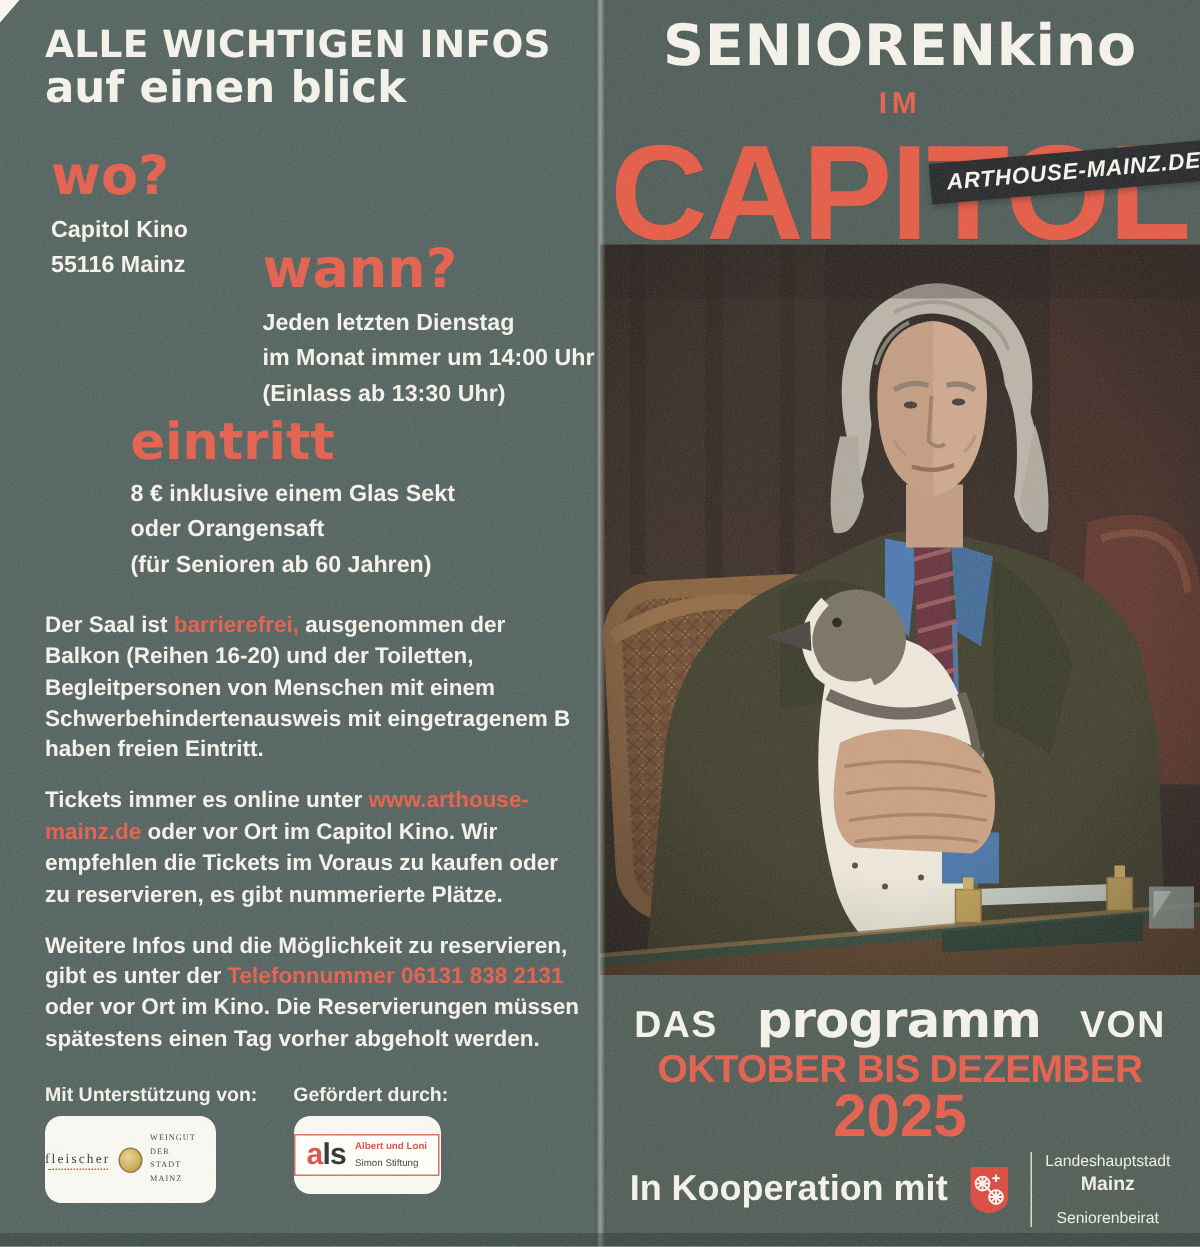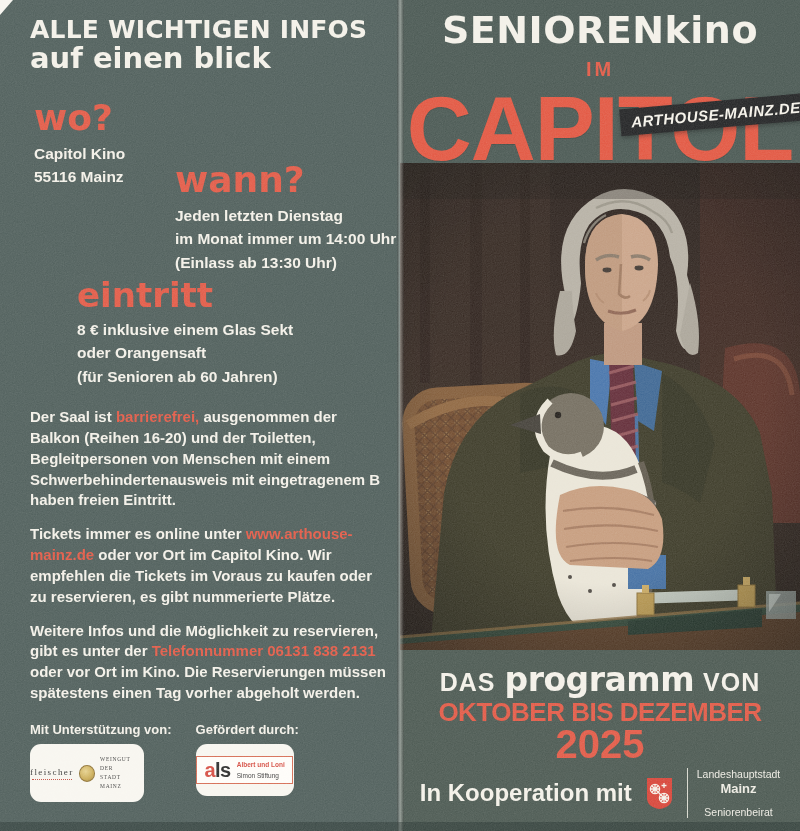--- a/index.html
+++ b/index.html
@@ -11,21 +11,21 @@
   .lp-heading { position:absolute; left:30px; top:16px; color:#f3f0e8; }
   .lp-heading .h1 { font-family:"DejaVu Sans", sans-serif; font-weight:bold; font-size:25px; letter-spacing:0.2px; line-height:1.08; }
   .lp-heading .h2 { font-family:"DejaVu Sans", sans-serif; font-weight:bold; font-size:29px; line-height:1.05; }
 
   .accent { color:#e1523e; }
   .sec-title { font-family:"DejaVu Sans", sans-serif; font-weight:bold; font-size:36px; color:#e1523e; line-height:1; margin-bottom:6px; }
   .sec-lines { font-size:15.5px; font-weight:bold; color:#f3f0e8; line-height:1.5; }
 
   .wo-block { position:absolute; left:34px; top:100px; }
   .wann-block { position:absolute; left:175px; top:162px; }
-  .eintritt-block { position:absolute; left:77px; top:278px; }
+  .eintritt-block { position:absolute; left:87px; top:278px; }
   .eintritt-block .sec-title { font-size:34px; }
 
   .paras { position:absolute; left:30px; top:407px; width:356px; }
   .paras p { font-size:15px; font-weight:bold; color:#f3f0e8; line-height:1.39; margin-bottom:13px; }
 
   .logo-row { position:absolute; left:30px; top:722px; display:flex; gap:24px; }
   .logo-label { font-size:13px; font-weight:bold; color:#f3f0e8; margin-bottom:7px; }
   .fleischer-box { width:114px; height:58px; background:#f8f6f0; border-radius:11px; display:flex; align-items:center; justify-content:center; gap:5px; }
   .fl-left { display:flex; flex-direction:column; align-items:center; }
   .fl-name { font-family:"Liberation Serif", serif; font-size:9px; letter-spacing:1.4px; color:#2b2b2b; }
@@ -44,21 +44,21 @@
   .right-panel { position:absolute; left:400px; top:0; width:400px; height:831px; }
   .rp-header { position:absolute; left:0; top:0; width:400px; height:163px; background:#41504b; }
   .rp-footer { position:absolute; left:0; top:650px; width:400px; height:181px; background:#43514a; }
   .photo { position:absolute; left:0; top:163px; width:400px; height:487px; display:block; }
 
   .rp-title { position:absolute; left:0; top:8px; width:400px; text-align:center; color:#f3f0e8; font-family:"DejaVu Sans", sans-serif; font-weight:bold; font-size:38px; letter-spacing:0.5px; z-index:3; }
   .rp-im { position:absolute; left:0; top:58px; width:400px; text-align:center; color:#e1523e; font-weight:bold; font-size:20px; letter-spacing:3px; z-index:3; }
   .rp-capitol { position:absolute; left:0; top:84px; width:400px; text-align:center; color:#e14e38; font-weight:bold; font-size:90px; line-height:1; letter-spacing:-1px; transform:scaleY(1.0); z-index:3; text-shadow:0 1px 0 rgba(0,0,0,0.15); }
   .badge { position:absolute; left:220px; top:101px; background:#17181a; color:#f5f2ea; font-weight:bold; font-style:italic; font-size:15px; letter-spacing:0.5px; padding:5px 11px; transform:rotate(-5deg); z-index:4; box-shadow:0 2px 4px rgba(0,0,0,0.35); white-space:nowrap; }
 
-  .program-line { position:absolute; left:0; top:660px; width:400px; text-align:center; color:#f3f0e8; z-index:3; display:flex; justify-content:center; align-items:baseline; gap:9px; }
+  .program-line { position:absolute; left:0; top:660px; width:400px; text-align:center; color:#f3f0e8; z-index:3; display:flex; justify-content:center; align-items:baseline; gap:26px; }
   .program-line .caps { font-size:25px; font-weight:bold; letter-spacing:1px; }
   .program-line .word { font-family:"DejaVu Sans", sans-serif; font-size:33px; font-weight:bold; letter-spacing:-0.5px; }
   .program-range { position:absolute; left:0; top:697px; width:400px; text-align:center; color:#e1523e; font-weight:bold; font-size:26px; letter-spacing:-0.5px; z-index:3; }
   .program-year { position:absolute; left:0; top:722px; width:400px; text-align:center; color:#e1523e; font-weight:bold; font-size:40px; z-index:3; }
 
   .koop-row { position:absolute; left:0; top:768px; width:400px; display:flex; justify-content:center; align-items:center; gap:14px; z-index:3; }
   .koop-label { color:#f3f0e8; font-weight:bold; font-size:24px; }
   .mainz-block { display:flex; align-items:center; gap:9px; }
   .mainz-divider { width:1px; height:50px; background:rgba(240,238,228,0.85); }
   .mainz-texts { color:#eceae2; text-align:center; }

